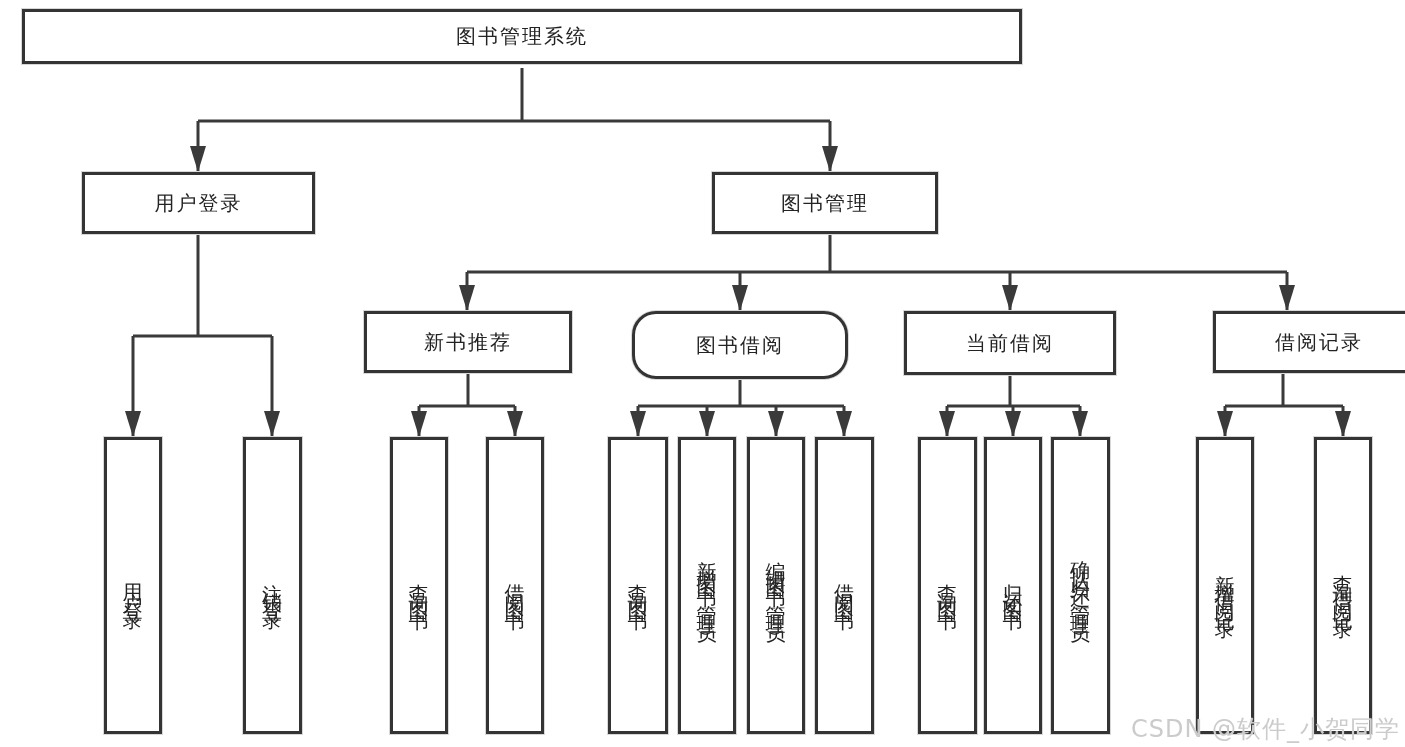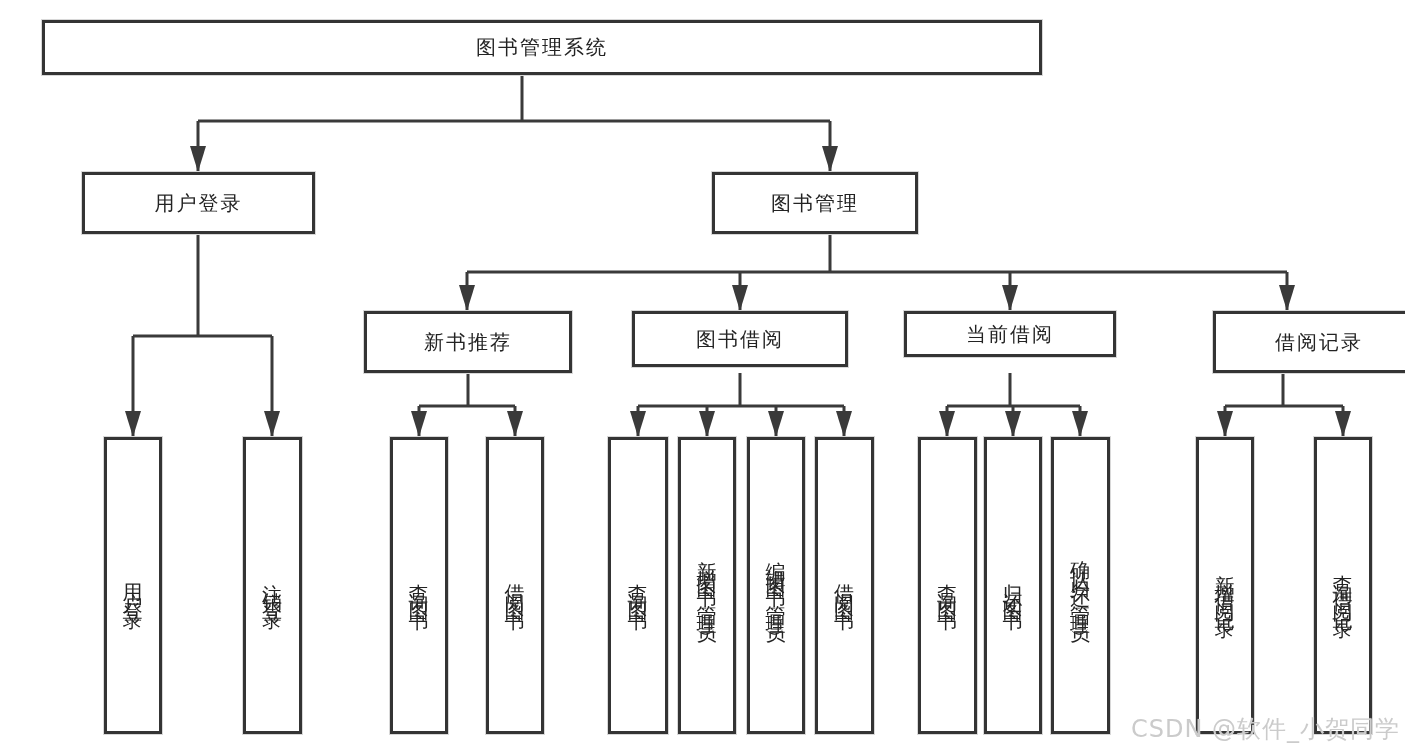--- a/index.html
+++ b/index.html
@@ -90,38 +90,38 @@
       <polygon points="1005,411 1021,411 1013,437"></polygon>
       <polygon points="1072,411 1088,411 1080,437"></polygon>
     </g>
     <g>
       <path d="M1283 373 V406 M1225 406 H1343 M1225 406 V437 M1343 406 V437"></path>
       <polygon points="1217,411 1233,411 1225,437"></polygon>
       <polygon points="1335,411 1351,411 1343,437"></polygon>
     </g>
   </svg>
 
-  <div class="node" style="left:22px;top:20px;width:1000px;height:55px;margin-left:20px;">
+  <div class="node" style="left:22px;top:9px;width:1000px;height:55px;">
     <span>图书管理系统</span>
   </div>
 
   <div class="node" style="left:82px;top:172px;width:233px;height:62px;">
     <span>用户登录</span>
   </div>
-  <div class="node" style="left:712px;top:172px;width:206px;height:62px;">
+  <div class="node" style="left:712px;top:172px;width:226px;height:62px;">
     <span>图书管理</span>
   </div>
 
   <div class="node" style="left:364px;top:311px;width:208px;height:62px;font-family:Liberation Mono, monospace;">
     <span>新书推荐</span>
   </div>
-  <div class="node" style="left:632px;top:311px;width:216px;height:56px;">
+  <div class="node" style="left:632px;top:311px;width:216px;height:68px;border-radius:24px;">
     <span>图书借阅</span>
   </div>
-  <div class="node" style="left:904px;top:311px;width:212px;height:46px;">
+  <div class="node" style="left:904px;top:311px;width:212px;height:64px;">
     <span>当前借阅</span>
   </div>
   <div class="node" style="left:1177px;top:311px;width:212px;height:62px;margin-left:36px;">
     <span>借阅记录</span>
   </div>
 
   <div class="node leaf" style="left:104px;top:437px;width:58px;height:297px;">
     <span>用户登录</span>
   </div>
   <div class="node leaf" style="left:243px;top:437px;width:59px;height:297px;">

